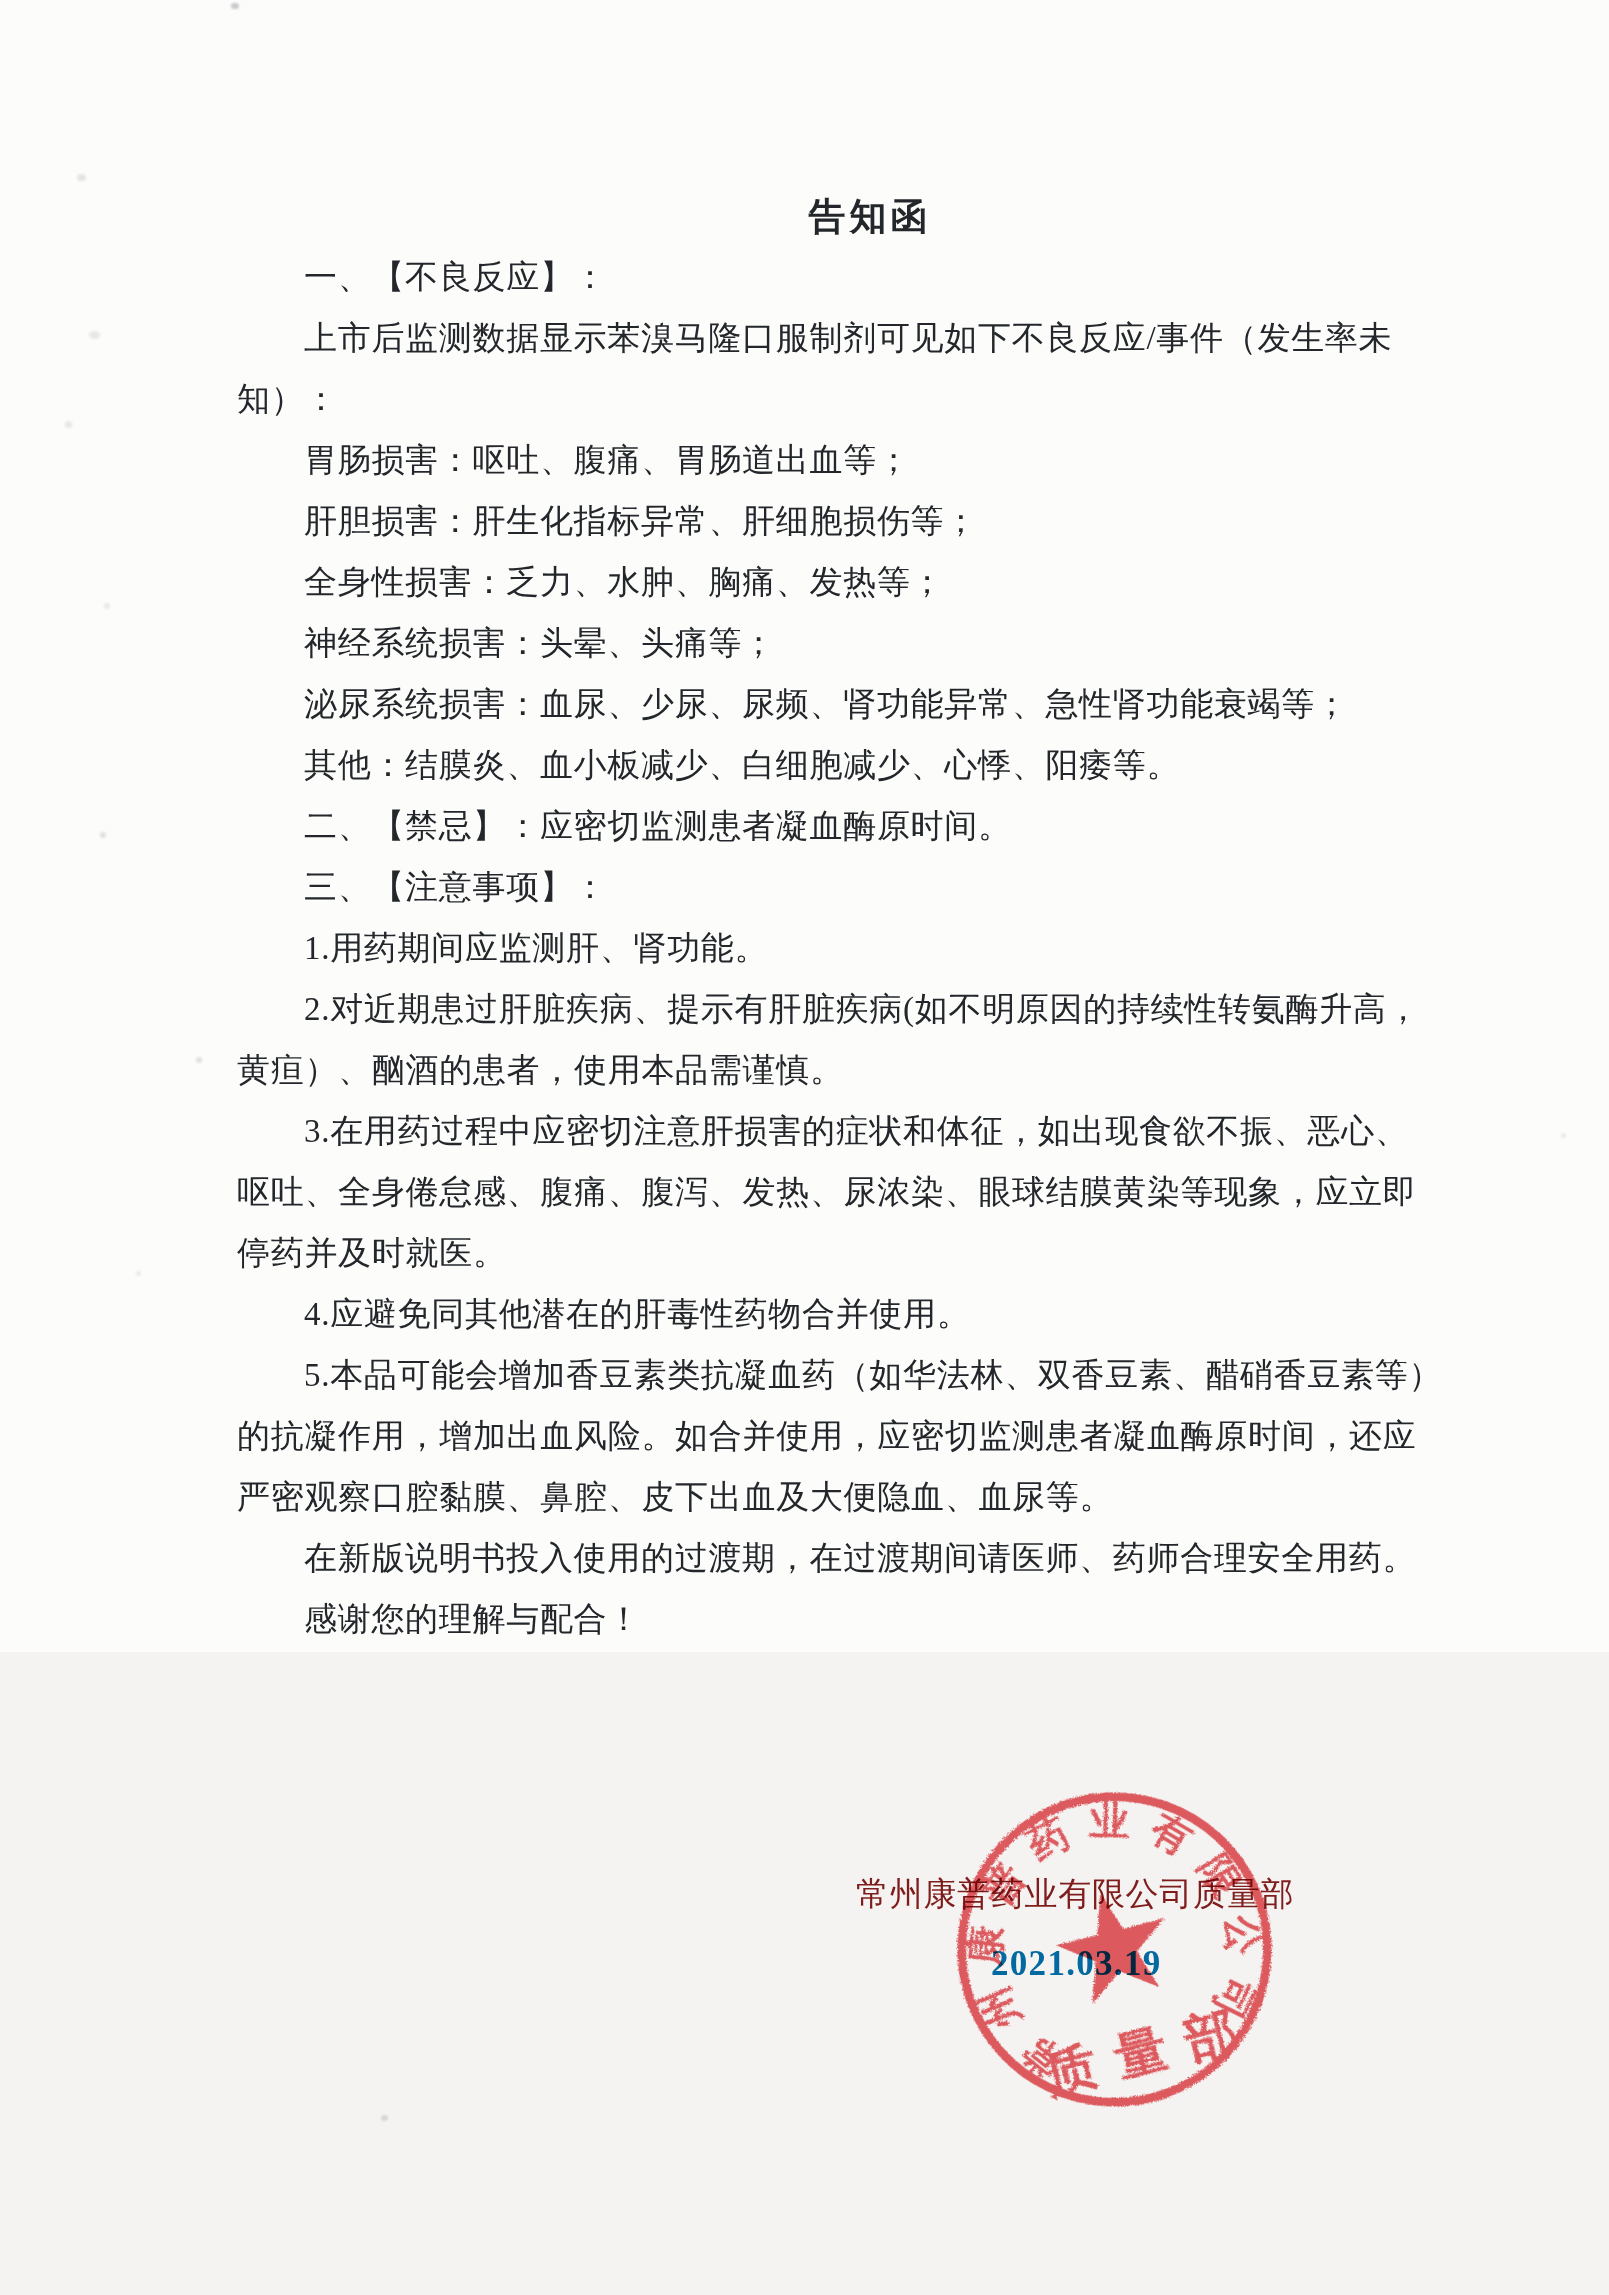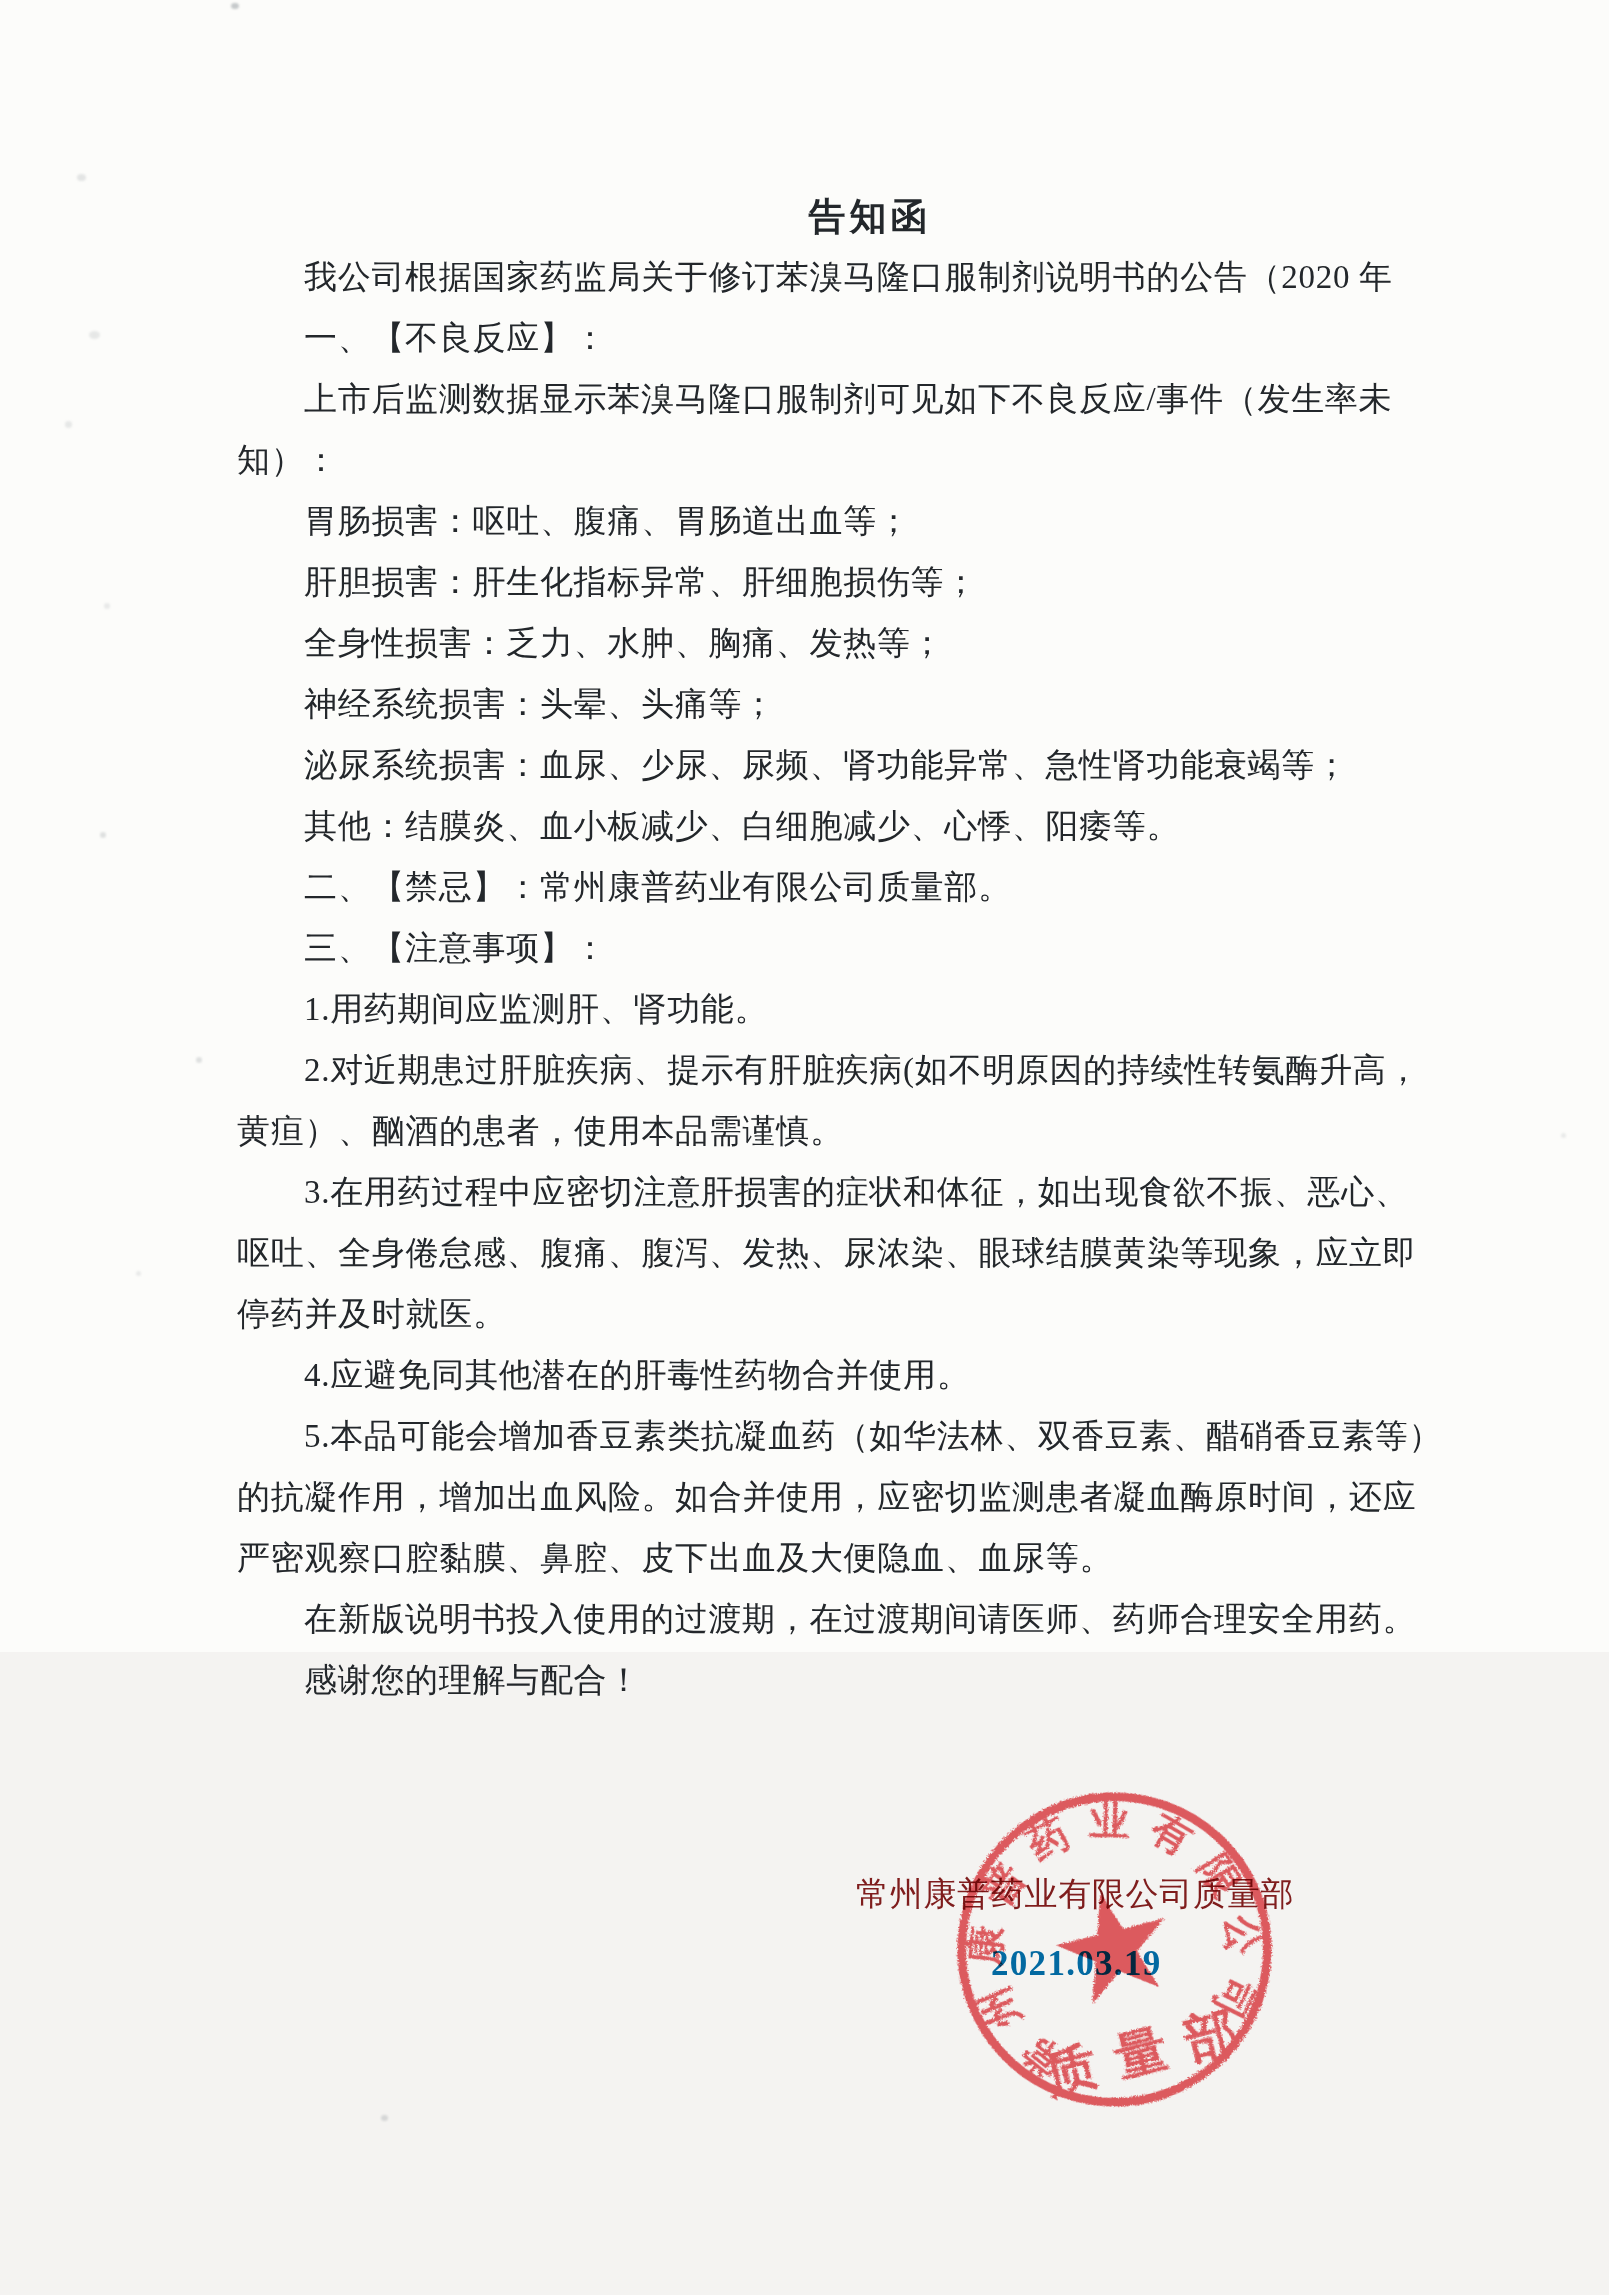--- a/index.html
+++ b/index.html
@@ -47,31 +47,30 @@
   }
 </style>
 </head>
 <body>
 
 <div class="page">
 
   <div class="doc">
     <div class="doc-title">告知函</div>
     <div>
-        <div class="line indent">我公司根据国家药监局关于修订苯溴马隆口服制剂说明书的公告（2020 年</div>
         <div class="line indent">一、【不良反应】：</div>
         <div class="line indent">上市后监测数据显示苯溴马隆口服制剂可见如下不良反应/事件（发生率未</div>
         <div class="line">知）：</div>
         <div class="line indent">胃肠损害：呕吐、腹痛、胃肠道出血等；</div>
         <div class="line indent">肝胆损害：肝生化指标异常、肝细胞损伤等；</div>
         <div class="line indent">全身性损害：乏力、水肿、胸痛、发热等；</div>
         <div class="line indent">神经系统损害：头晕、头痛等；</div>
         <div class="line indent">泌尿系统损害：血尿、少尿、尿频、肾功能异常、急性肾功能衰竭等；</div>
         <div class="line indent">其他：结膜炎、血小板减少、白细胞减少、心悸、阳痿等。</div>
-        <div class="line indent">二、【禁忌】：常州康普药业有限公司质量部。</div>
+        <div class="line indent">二、【禁忌】：应密切监测患者凝血酶原时间。</div>
         <div class="line indent">三、【注意事项】：</div>
         <div class="line indent">1.用药期间应监测肝、肾功能。</div>
         <div class="line indent">2.对近期患过肝脏疾病、提示有肝脏疾病(如不明原因的持续性转氨酶升高，</div>
         <div class="line">黄疸）、酗酒的患者，使用本品需谨慎。</div>
         <div class="line indent">3.在用药过程中应密切注意肝损害的症状和体征，如出现食欲不振、恶心、</div>
         <div class="line">呕吐、全身倦怠感、腹痛、腹泻、发热、尿浓染、眼球结膜黄染等现象，应立即</div>
         <div class="line">停药并及时就医。</div>
         <div class="line indent">4.应避免同其他潜在的肝毒性药物合并使用。</div>
         <div class="line indent">5.本品可能会增加香豆素类抗凝血药（如华法林、双香豆素、醋硝香豆素等）</div>
         <div class="line">的抗凝作用，增加出血风险。如合并使用，应密切监测患者凝血酶原时间，还应</div>

